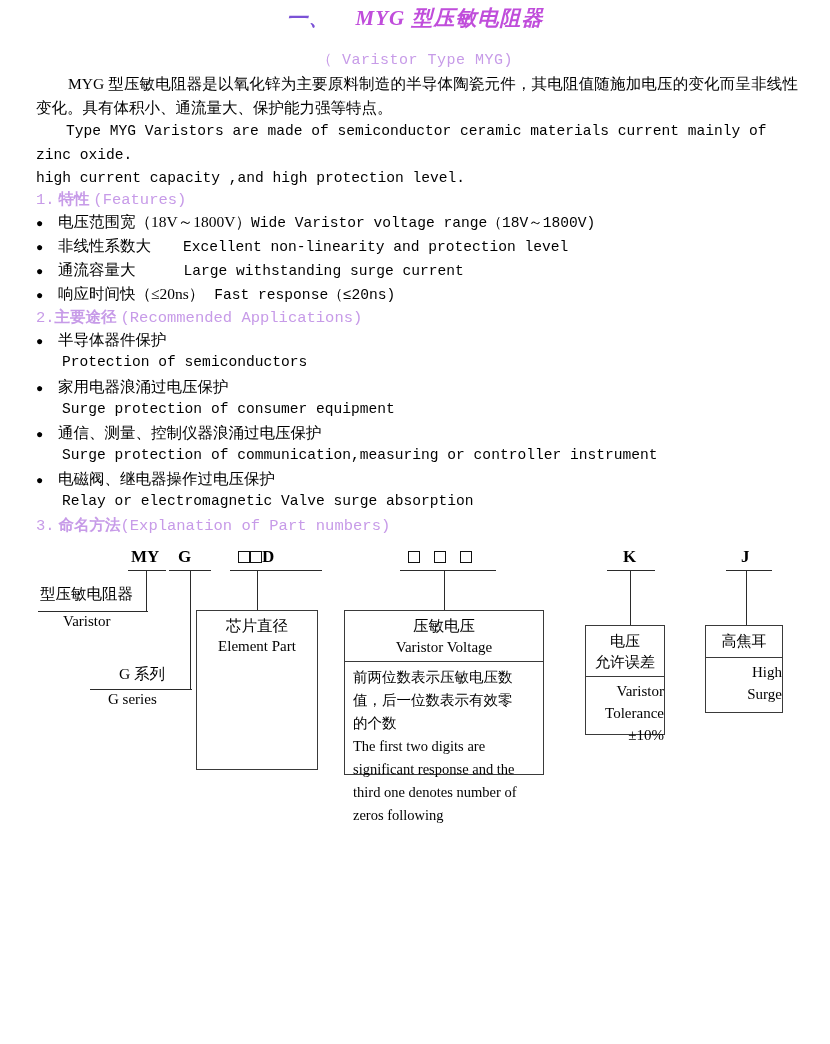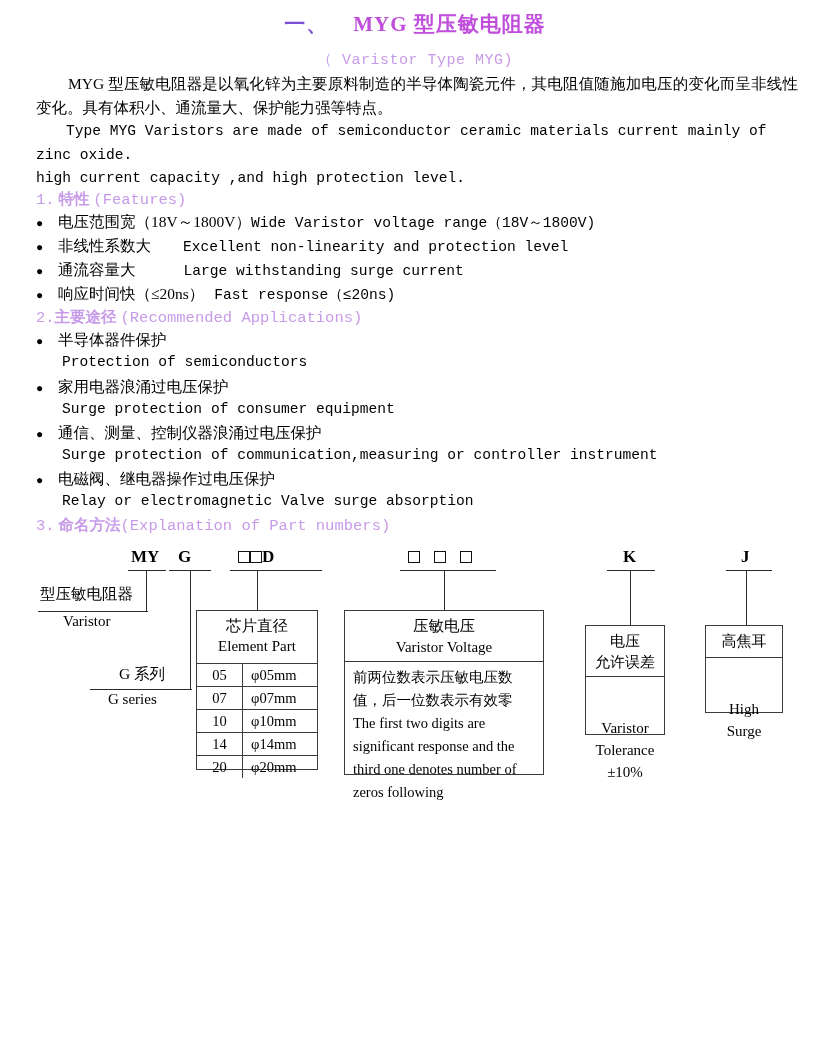--- a/index.html
+++ b/index.html
@@ -12,29 +12,30 @@
     height: 1044px;
     position: relative;
     font-family: "Liberation Serif", "DejaVu Serif", serif;
     color: #000000;
     overflow: hidden;
   }
 
   
   .title {
     position: absolute;
-    top: 10px;
+    top: 4px;
     left: 0;
     width: 830px;
     text-align: center;
     font-family: "Liberation Serif", "DejaVu Serif", serif;
     font-size: 21px;
     font-weight: bold;
     letter-spacing: 1px;
     white-space: pre;
+    font-style: italic;
   }
   .title .t-num { color: #7b52d6; }
   .title .t-main { color: #c04ddb; }
 
   .subtitle {
     position: absolute;
     top: 50px;
     left: 0;
     width: 830px;
     text-align: center;
@@ -232,24 +233,23 @@
     font-size: 15px;
     line-height: 21px;
     text-align: center;
   }
   .mini-bot {
     position: absolute;
     left: 0; width: 100%;
     font-family: "Liberation Serif", "DejaVu Serif", serif;
     font-size: 15px;
     line-height: 22px;
-    text-align: center;
-    padding-top: 17px;
+    text-align: right;
+    padding-top: 4px;
     box-sizing: border-box;
-    margin-top: 24px;
   }
 
   .lead-text {
     position: absolute;
     font-family: "Liberation Serif", "DejaVu Serif", serif;
     font-size: 15.5px;
     white-space: nowrap;
     color: #000;
   }
   .lead-text.en { font-size: 15px; }
@@ -328,53 +328,30 @@
 
   <div class="vline" style="left:444px; top:30px; height:41px;"></div>
 
   <div class="vline" style="left:630px; top:30px; height:56px;"></div>
 
   <div class="vline" style="left:746px; top:30px; height:56px;"></div>
 
   <div class="box" id="size-box">
     <div class="box-cn hdr-cn">芯片直径</div>
     <div class="box-en hdr-en">Element Part</div>
-    <table class="size-tbl">
-      <tbody>
-          <tr>
-        <td class="c1">05</td>
-        <td class="c2">φ05mm</td>
-      </tr>
-      <tr>
-        <td class="c1">07</td>
-        <td class="c2">φ07mm</td>
-      </tr>
-      <tr>
-        <td class="c1">10</td>
-        <td class="c2">φ10mm</td>
-      </tr>
-      <tr>
-        <td class="c1">14</td>
-        <td class="c2">φ14mm</td>
-      </tr>
-      <tr>
-        <td class="c1">20</td>
-        <td class="c2">φ20mm</td>
-      </tr>
-    </tbody>
-      </table>
   </div>
 
   <div class="box" id="volt-box">
     <div class="box-cn hdr-cn">压敏电压</div>
     <div class="box-en hdr-en">Varistor Voltage</div>
     <div class="divider" style="top:50px;"></div>
     <div class="body">
       <div class="cn">前两位数表示压敏电压数</div>
       <div class="cn">值，后一位数表示有效零</div>
+      <div class="cn">的个数</div>
       <div class="en">The first two digits are</div>
       <div class="en">significant response and the</div>
       <div class="en">third one denotes number of</div>
       <div class="en">zeros following</div>
     </div>
   </div>
 
   <div class="box" id="tol-box">
     <div class="mini-top">
       <div>电压</div>

